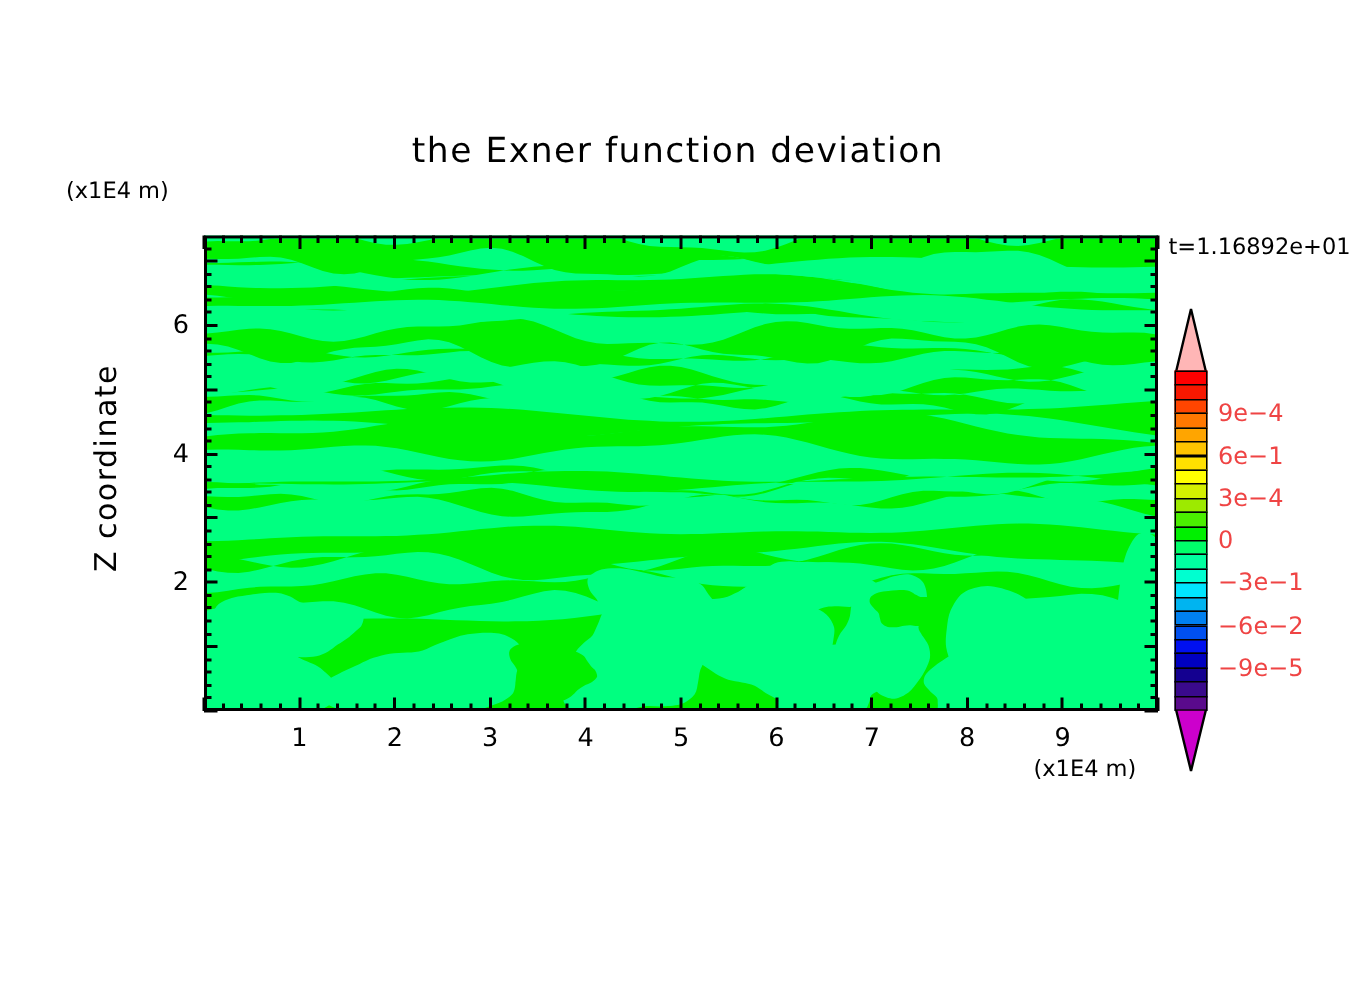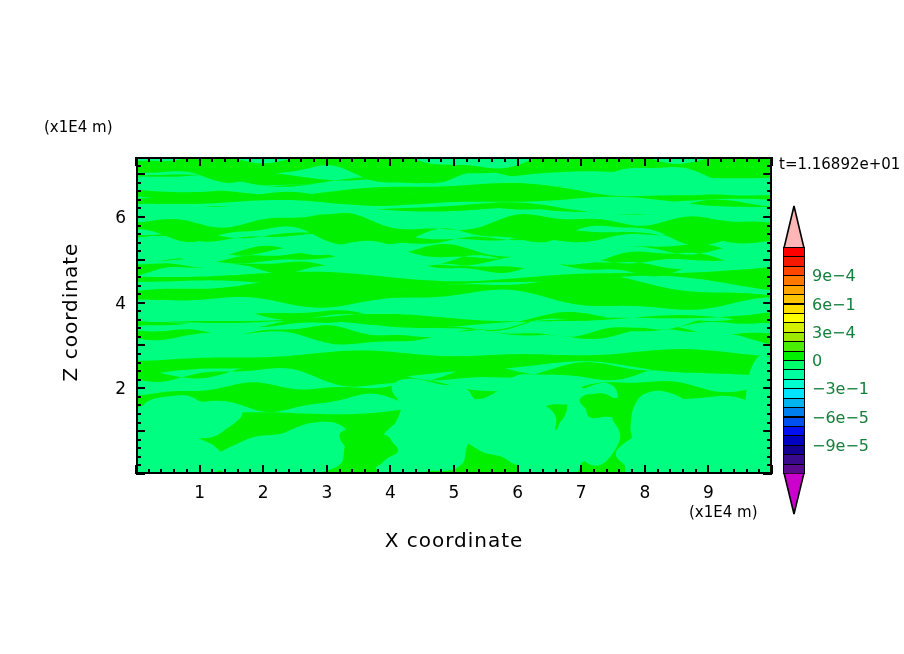--- a/index.html
+++ b/index.html
@@ -143,30 +143,31 @@
     border: 1px solid #000;
   }
   .cbar-cap {
     position: absolute;
     left: 0;
     width: 22px;
   }
   .cbar-label {
     position: absolute;
     font-size: 16px;
-    color: #15803d;
+    color: #ef4444;
     white-space: nowrap;
     transform: translateY(-50%);
   }
 </style>
 </head>
 <body>
 
 <div class="canvas">
 
+  <div id="plot-title">the Exner function deviation</div>
 
   <div id="y-units-label">(x1E4 m)</div>
 
   <div id="time-annotation">t=1.16892e+01</div>
 
   <div id="plot-frame">
     <svg id="plot-canvas" viewBox="0 0 636 317" preserveAspectRatio="none">
         <rect x="0" y="0" width="636" height="317" fill="#00ff80"></rect>
         <path d="M 0.0,2.0 L 7.1,1.7 L 14.1,1.8 L 21.2,1.9 L 28.3,1.9 L 35.3,1.4 L 42.4,0.4 L 49.5,-0.9 L 56.5,-2.4 L 63.6,-3.7 L 70.7,-4.5 L 77.7,-4.6 L 84.8,-3.8 L 91.9,-2.3 L 98.9,-0.4 L 106.0,1.6 L 113.1,3.2 L 120.1,4.2 L 127.2,4.3 L 134.3,3.7 L 141.3,2.6 L 148.4,1.1 L 155.5,-0.2 L 162.5,-1.1 L 169.6,-1.6 L 176.7,-1.7 L 183.7,-1.5 L 190.8,-1.4 L 197.9,-1.5 L 204.9,-2.2 L 212.0,-3.5 L 219.1,-5.1 L 226.1,-6.8 L 233.2,-8.2 L 240.3,-9.0 L 247.3,-8.9 L 254.4,-7.8 L 261.5,-5.8 L 268.5,-3.3 L 275.6,-0.7 L 282.7,1.8 L 289.7,3.7 L 296.8,5.0 L 303.9,5.6 L 310.9,5.8 L 318.0,5.9 L 325.1,6.0 L 332.1,6.4 L 339.2,7.2 L 346.3,8.1 L 353.3,9.0 L 360.4,9.5 L 367.5,9.3 L 374.5,8.3 L 381.6,6.3 L 388.7,3.7 L 395.7,0.8 L 402.8,-2.1 L 409.9,-4.5 L 416.9,-6.1 L 424.0,-6.9 L 431.1,-6.9 L 438.1,-6.3 L 445.2,-5.5 L 452.3,-4.8 L 459.3,-4.4 L 466.4,-4.5 L 473.5,-4.8 L 480.5,-5.1 L 487.6,-5.2 L 494.7,-4.9 L 501.7,-3.9 L 508.8,-2.3 L 515.9,-0.3 L 522.9,1.8 L 530.0,3.6 L 537.1,4.7 L 544.1,5.0 L 551.2,4.4 L 558.3,3.1 L 565.3,1.4 L 572.4,-0.3 L 579.5,-1.7 L 586.5,-2.5 L 593.6,-2.6 L 600.7,-2.2 L 607.7,-1.4 L 614.8,-0.7 L 621.9,-0.2 L 628.9,-0.1 L 636.0,-0.4 L 636.0,19.5 L 628.9,20.1 L 621.9,21.2 L 614.8,22.6 L 607.7,24.0 L 600.7,24.8 L 593.6,24.5 L 586.5,23.1 L 579.5,20.5 L 572.4,17.2 L 565.3,13.9 L 558.3,11.1 L 551.2,9.2 L 544.1,8.3 L 537.1,8.2 L 530.0,8.6 L 522.9,9.0 L 515.9,9.2 L 508.8,9.1 L 501.7,9.1 L 494.7,9.4 L 487.6,10.5 L 480.5,12.6 L 473.5,15.5 L 466.4,18.8 L 459.3,22.0 L 452.3,24.5 L 445.2,25.8 L 438.1,25.8 L 431.1,24.9 L 424.0,23.3 L 416.9,21.6 L 409.9,20.3 L 402.8,19.5 L 395.7,19.1 L 388.7,18.9 L 381.6,18.3 L 374.5,17.2 L 367.5,15.7 L 360.4,13.9 L 353.3,12.4 L 346.3,11.7 L 339.2,12.1 L 332.1,13.8 L 325.1,16.3 L 318.0,19.3 L 310.9,22.2 L 303.9,24.3 L 296.8,25.4 L 289.7,25.6 L 282.7,25.2 L 275.6,24.6 L 268.5,24.1 L 261.5,23.9 L 254.4,23.8 L 247.3,23.6 L 240.3,22.8 L 233.2,21.2 L 226.1,18.6 L 219.1,15.3 L 212.0,11.9 L 204.9,8.9 L 197.9,6.9 L 190.8,6.2 L 183.7,6.7 L 176.7,8.1 L 169.6,9.8 L 162.5,11.5 L 155.5,12.7 L 148.4,13.5 L 141.3,14.1 L 134.3,14.8 L 127.2,16.0 L 120.1,17.7 L 113.1,19.8 L 106.0,22.0 L 98.9,23.6 L 91.9,24.2 L 84.8,23.6 L 77.7,21.9 L 70.7,19.4 L 63.6,16.7 L 56.5,14.4 L 49.5,12.9 L 42.4,12.3 L 35.3,12.5 L 28.3,13.0 L 21.2,13.6 L 14.1,13.8 L 7.1,13.8 L 0.0,13.7 Z" fill="#00f000"></path>
         <path d="M 0.0,31.8 L 7.1,31.5 L 14.1,31.1 L 21.2,30.8 L 28.3,30.5 L 35.3,30.2 L 42.4,30.0 L 49.5,30.0 L 56.5,30.1 L 63.6,30.3 L 70.7,30.7 L 77.7,31.2 L 84.8,31.9 L 91.9,32.6 L 98.9,33.4 L 106.0,34.2 L 113.1,35.0 L 120.1,35.7 L 127.2,36.2 L 134.3,36.6 L 141.3,36.9 L 148.4,36.9 L 155.5,36.7 L 162.5,36.4 L 169.6,35.8 L 176.7,35.1 L 183.7,34.3 L 190.8,33.5 L 197.9,32.6 L 204.9,31.7 L 212.0,30.9 L 219.1,30.1 L 226.1,29.5 L 233.2,29.0 L 240.3,28.6 L 247.3,28.4 L 254.4,28.2 L 261.5,28.1 L 268.5,28.1 L 275.6,28.2 L 282.7,28.2 L 289.7,28.2 L 296.8,28.1 L 303.9,27.9 L 310.9,27.7 L 318.0,27.3 L 325.1,26.9 L 332.1,26.4 L 339.2,25.9 L 346.3,25.4 L 353.3,24.9 L 360.4,24.5 L 367.5,24.2 L 374.5,24.1 L 381.6,24.2 L 388.7,24.4 L 395.7,24.9 L 402.8,25.6 L 409.9,26.4 L 416.9,27.5 L 424.0,28.6 L 431.1,29.9 L 438.1,31.1 L 445.2,32.4 L 452.3,33.6 L 459.3,34.7 L 466.4,35.7 L 473.5,36.6 L 480.5,37.2 L 487.6,37.7 L 494.7,38.0 L 501.7,38.1 L 508.8,38.2 L 515.9,38.1 L 522.9,37.9 L 530.0,37.7 L 537.1,37.5 L 544.1,37.3 L 551.2,37.2 L 558.3,37.2 L 565.3,37.2 L 572.4,37.3 L 579.5,37.4 L 586.5,37.6 L 593.6,37.8 L 600.7,37.9 L 607.7,38.0 L 614.8,38.0 L 621.9,37.8 L 628.9,37.5 L 636.0,37.1 L 636.0,41.2 L 628.9,40.4 L 621.9,39.6 L 614.8,38.7 L 607.7,37.8 L 600.7,37.1 L 593.6,36.5 L 586.5,36.0 L 579.5,35.9 L 572.4,36.0 L 565.3,36.4 L 558.3,37.1 L 551.2,38.1 L 544.1,39.3 L 537.1,40.6 L 530.0,42.0 L 522.9,43.4 L 515.9,44.8 L 508.8,46.1 L 501.7,47.2 L 494.7,48.1 L 487.6,48.8 L 480.5,49.3 L 473.5,49.6 L 466.4,49.8 L 459.3,49.9 L 452.3,50.0 L 445.2,50.0 L 438.1,50.1 L 431.1,50.2 L 424.0,50.4 L 416.9,50.6 L 409.9,50.8 L 402.8,51.0 L 395.7,51.2 L 388.7,51.2 L 381.6,51.1 L 374.5,50.7 L 367.5,50.2 L 360.4,49.4 L 353.3,48.3 L 346.3,47.1 L 339.2,45.6 L 332.1,44.1 L 325.1,42.5 L 318.0,40.9 L 310.9,39.4 L 303.9,38.0 L 296.8,36.9 L 289.7,36.1 L 282.7,35.5 L 275.6,35.2 L 268.5,35.1 L 261.5,35.3 L 254.4,35.7 L 247.3,36.1 L 240.3,36.7 L 233.2,37.2 L 226.1,37.7 L 219.1,38.2 L 212.0,38.6 L 204.9,38.8 L 197.9,39.1 L 190.8,39.3 L 183.7,39.4 L 176.7,39.7 L 169.6,40.0 L 162.5,40.4 L 155.5,40.9 L 148.4,41.6 L 141.3,42.5 L 134.3,43.4 L 127.2,44.4 L 120.1,45.4 L 113.1,46.4 L 106.0,47.3 L 98.9,47.9 L 91.9,48.4 L 84.8,48.6 L 77.7,48.5 L 70.7,48.1 L 63.6,47.4 L 56.5,46.5 L 49.5,45.4 L 42.4,44.2 L 35.3,43.0 L 28.3,41.7 L 21.2,40.6 L 14.1,39.6 L 7.1,38.7 L 0.0,38.0 Z" fill="#00f000"></path>
@@ -399,21 +400,20 @@
       <div class="axis-label-x" style="left: 581.2px; top: 482px;">7</div>
       <div class="axis-label-x" style="left: 644.8px; top: 482px;">8</div>
       <div class="axis-label-x" style="left: 708.4px; top: 482px;">9</div>
     </div>
   <div id="ylabels-layer">
       <div class="axis-label-y" style="left: 94px; width: 32px; top: 388.324px;">2</div>
       <div class="axis-label-y" style="left: 94px; width: 32px; top: 302.649px;">4</div>
       <div class="axis-label-y" style="left: 94px; width: 32px; top: 216.973px;">6</div>
     </div>
 
-  <div id="x-axis-title">X coordinate</div>
   <div id="x-units-label">(x1E4 m)</div>
   <div id="y-axis-title">Z coordinate</div>
 
   <div id="colorbar">
       <svg class="cbar-cap" viewBox="0 0 22 44" preserveAspectRatio="none" style="top: 0px; height: 44px;">
         <polygon points="11,1 21,43 1,43" fill="#ffb6b6" stroke="#000" stroke-width="1.6"></polygon>
       </svg>
       <div class="cbar-seg" style="top: 42px; height: 10.4167px; background: rgb(255, 0, 0);"></div>
       <div class="cbar-seg" style="top: 51.4167px; height: 10.4167px; background: rgb(247, 24, 0);"></div>
       <div class="cbar-seg" style="top: 60.8333px; height: 10.4167px; background: rgb(255, 69, 0);"></div>
@@ -441,17 +441,17 @@
       <svg class="cbar-cap" viewBox="0 0 22 42" preserveAspectRatio="none" style="top: 268px; height: 42px;">
         <polygon points="1,0 21,0 11,41" fill="#cc00cc" stroke="#000" stroke-width="1.6"></polygon>
       </svg>
     </div>
   <div id="colorbar-labels">
       <div class="cbar-label" style="left: 812px; top: 275.25px;">9e−4</div>
       <div class="cbar-label" style="left: 812px; top: 303.5px;">6e−1</div>
       <div class="cbar-label" style="left: 812px; top: 331.75px;">3e−4</div>
       <div class="cbar-label" style="left: 812px; top: 360px;">0</div>
       <div class="cbar-label" style="left: 812px; top: 388.25px;">−3e−1</div>
-      <div class="cbar-label" style="left: 812px; top: 416.5px;">−6e−5</div>
+      <div class="cbar-label" style="left: 812px; top: 416.5px;">−6e−2</div>
       <div class="cbar-label" style="left: 812px; top: 444.75px;">−9e−5</div>
     </div>
 
 </div>
 
 </body></html>

